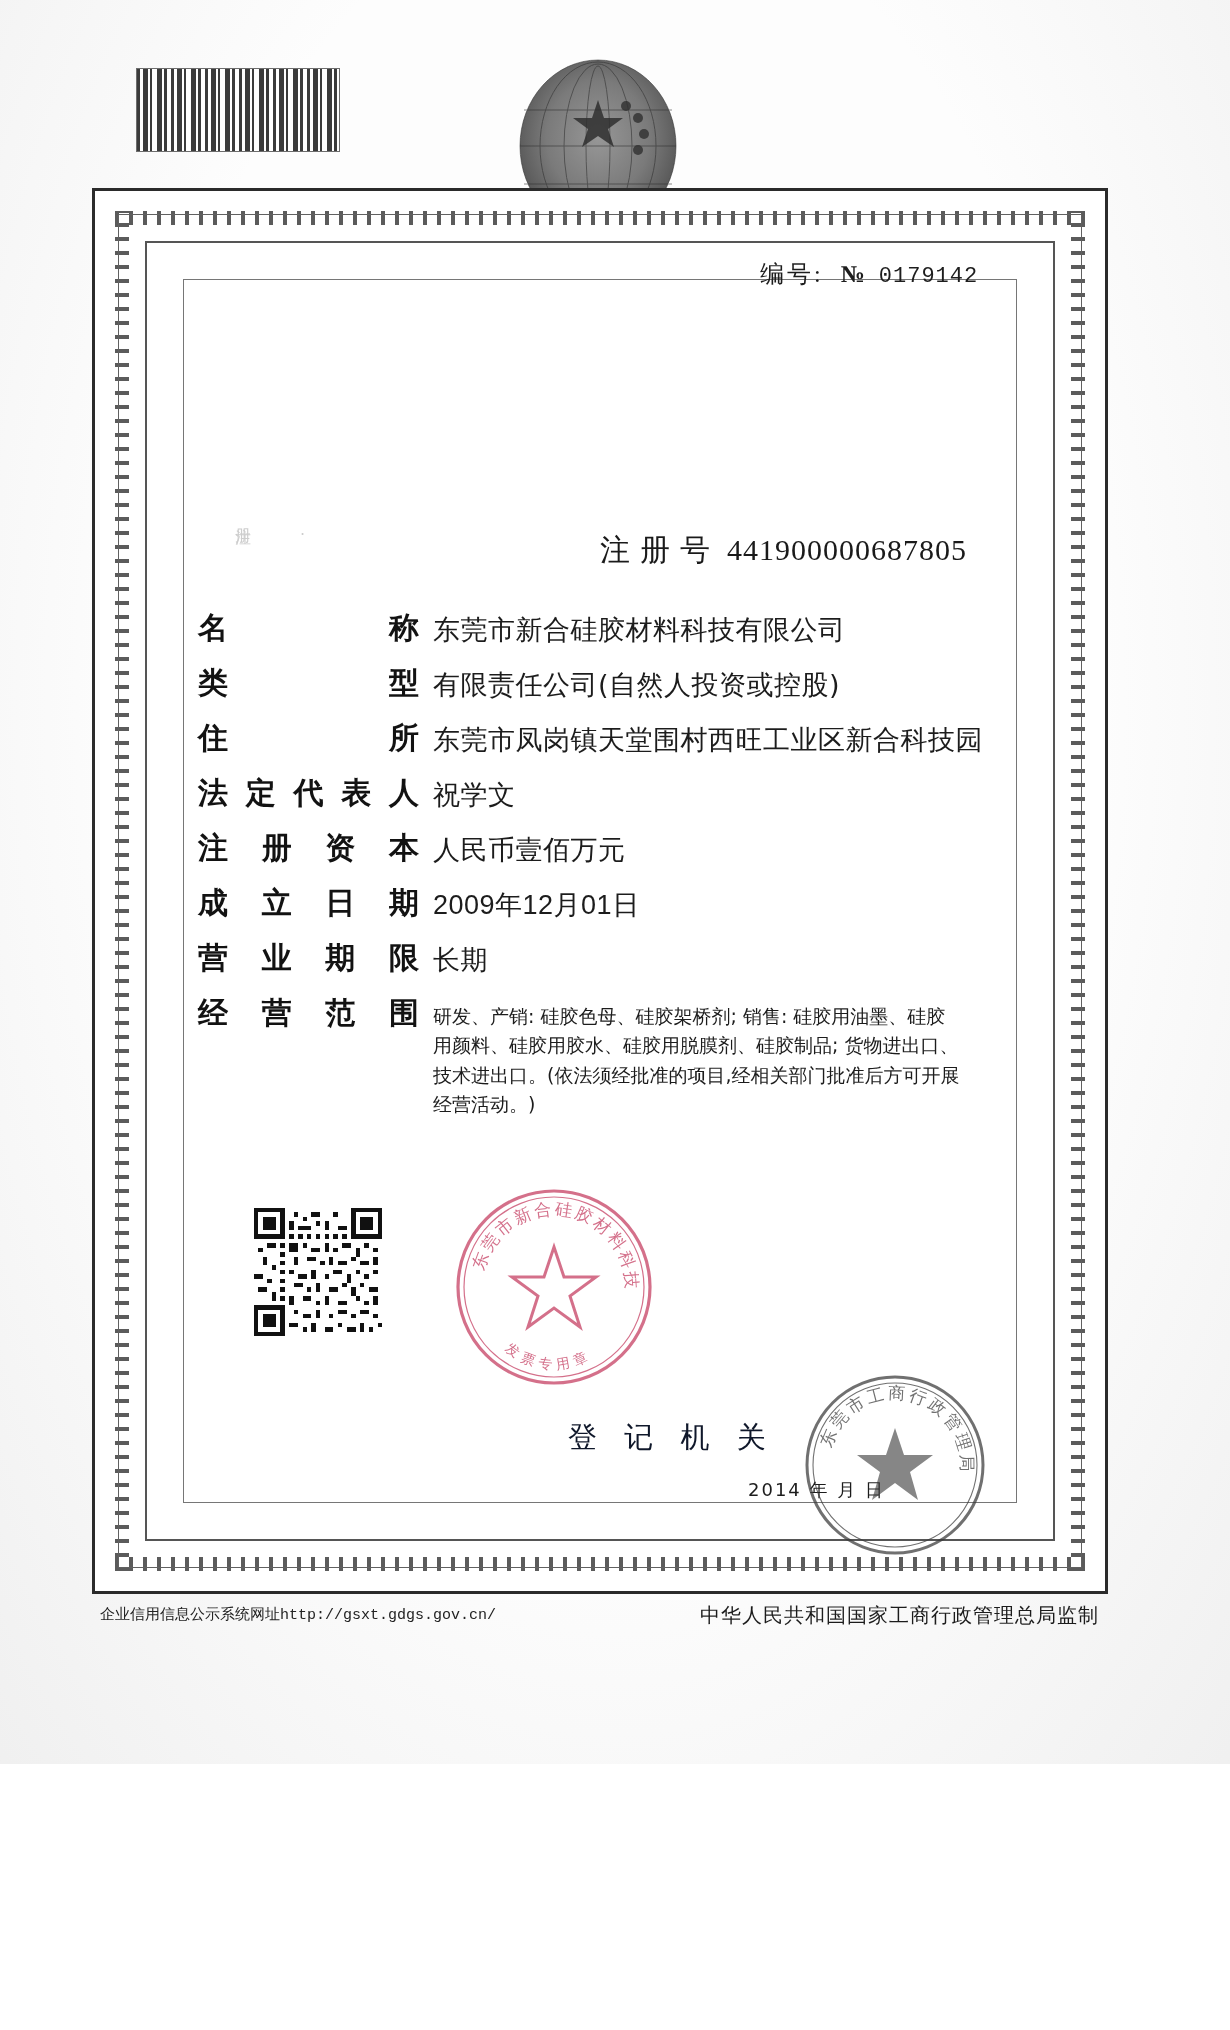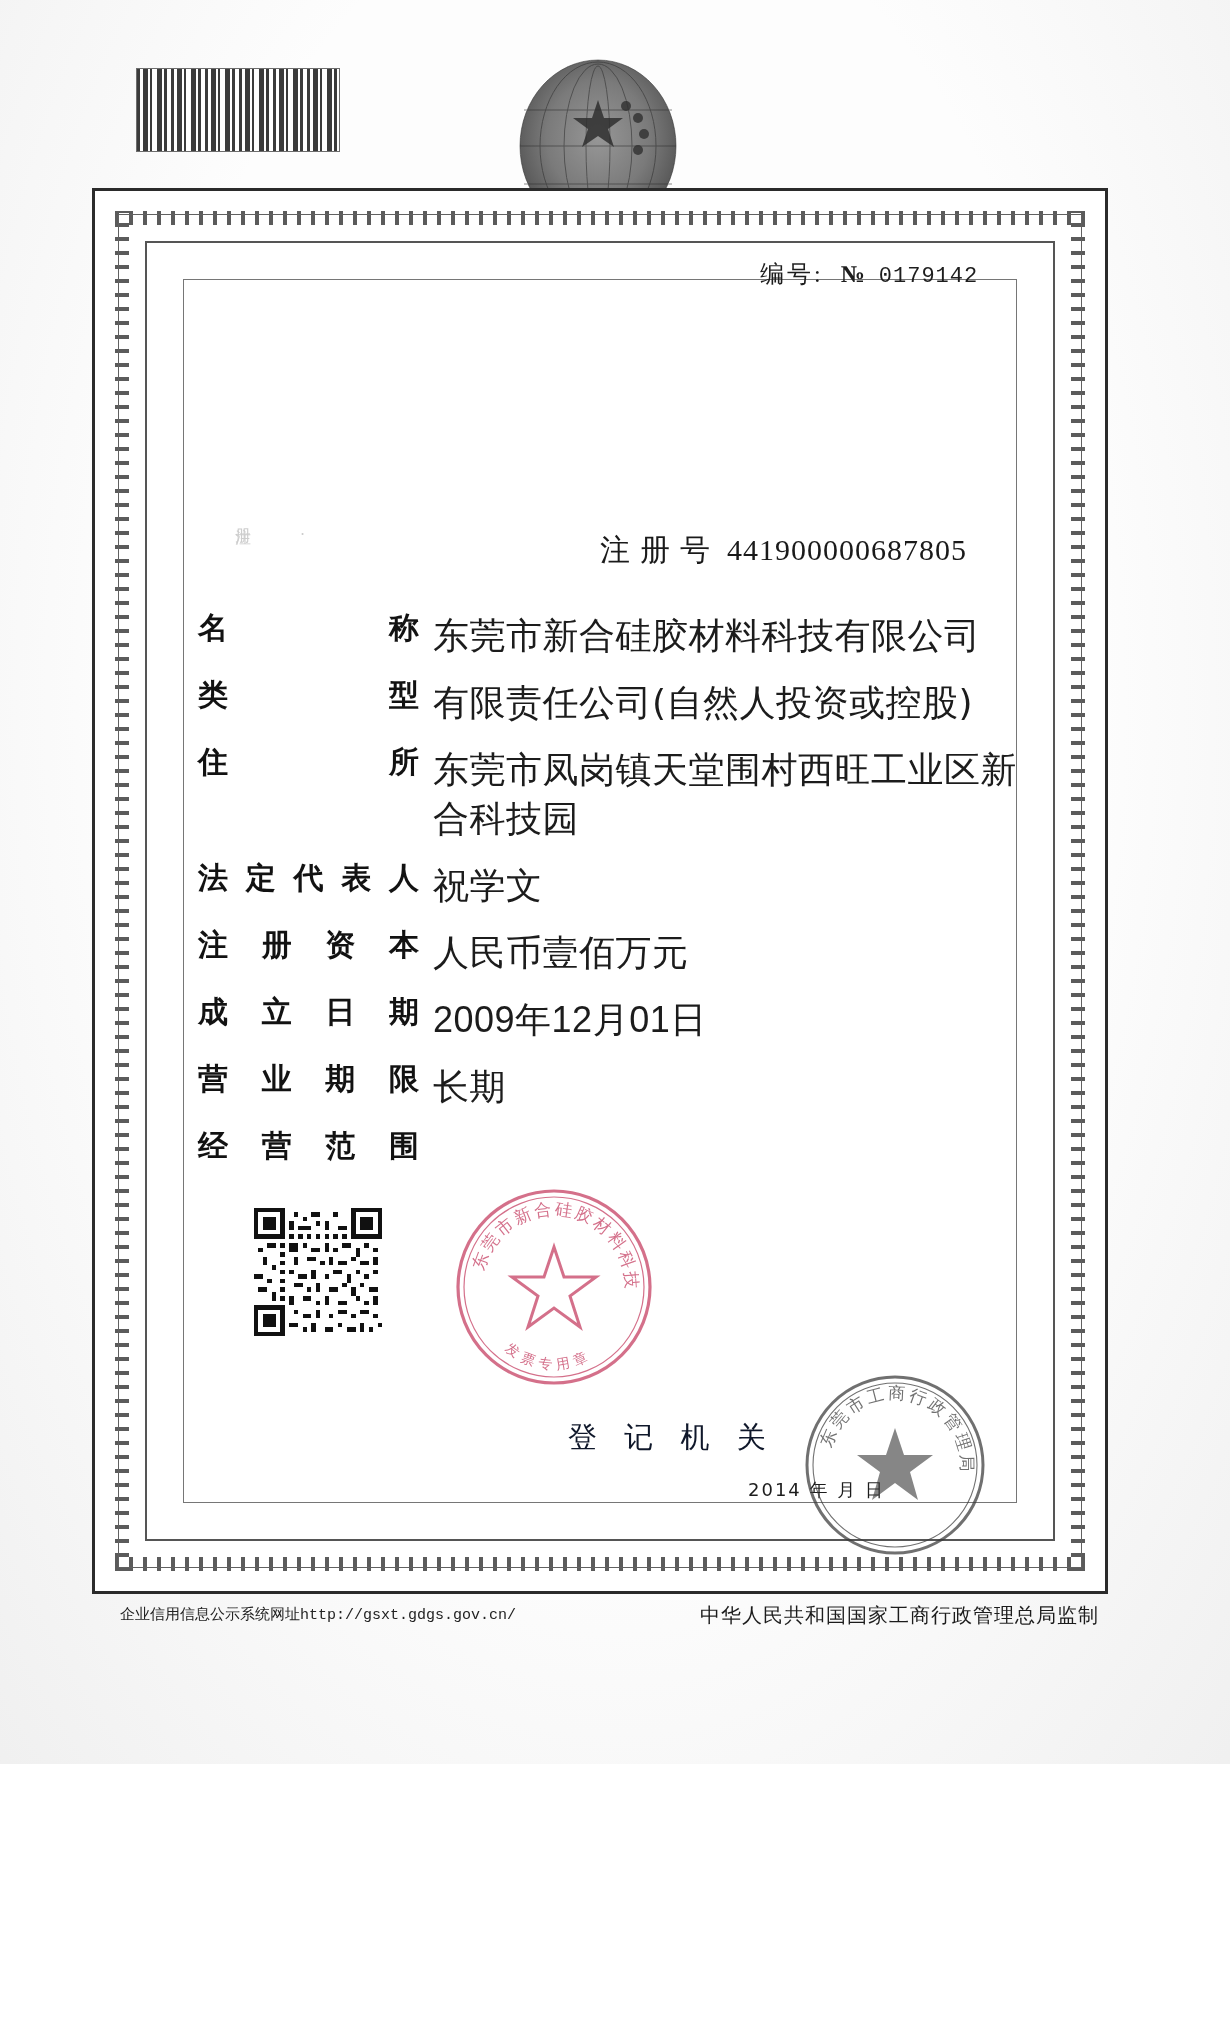--- a/index.html
+++ b/index.html
@@ -174,21 +174,21 @@
     font-weight: bold;
     color: #121212;
     display: flex;
     justify-content: space-between;
     padding-right: 14px;
     box-sizing: border-box;
   }
   .field-label span { display: inline-block; }
   .field-value {
     flex: 1 1 auto;
-    font-size: 36px;
+    font-size: 27px;
     color: #1c1c1c;
     padding-top: 4px;
     letter-spacing: 0.5px;
   }
   .field-value.mono {
     font-family: "Liberation Sans", sans-serif;
   }
   #scope-value {
     font-size: 19px;
     line-height: 1.55;
@@ -250,21 +250,20 @@
   
   #footer-left {
     position: absolute;
     left: 100px;
     top: 1605px;
     font-family: "Liberation Mono", monospace;
     font-size: 15px;
     color: #222;
     letter-spacing: 0px;
     white-space: nowrap;
-    margin-left: 20px;
   }
   #footer-right {
     position: absolute;
     left: 700px;
     top: 1602px;
     font-size: 20px;
     color: #1c1c1c;
     letter-spacing: 1px;
     white-space: nowrap;
   }
@@ -398,20 +397,21 @@
       <div class="field-value">长期</div>
     </div>
 
     <div class="field-row">
       <div class="field-label">
         <span>经</span>
         <span>营</span>
         <span>范</span>
         <span>围</span>
       </div>
+      <div class="field-value" id="scope-value">研发、产销: 硅胶色母、硅胶架桥剂; 销售: 硅胶用油墨、硅胶用颜料、硅胶用胶水、硅胶用脱膜剂、硅胶制品; 货物进出口、技术进出口。(依法须经批准的项目,经相关部门批准后方可开展经营活动。)</div>
     </div>
 
   </div>
 
   <div id="qrcode">
     <svg viewBox="0 0 29 29" width="128" height="128" shape-rendering="crispEdges" aria-hidden="true">
       <rect width="29" height="29" fill="#fff"></rect>
       <g fill="#111">
 
         <rect x="0" y="0" width="7" height="1"></rect>

